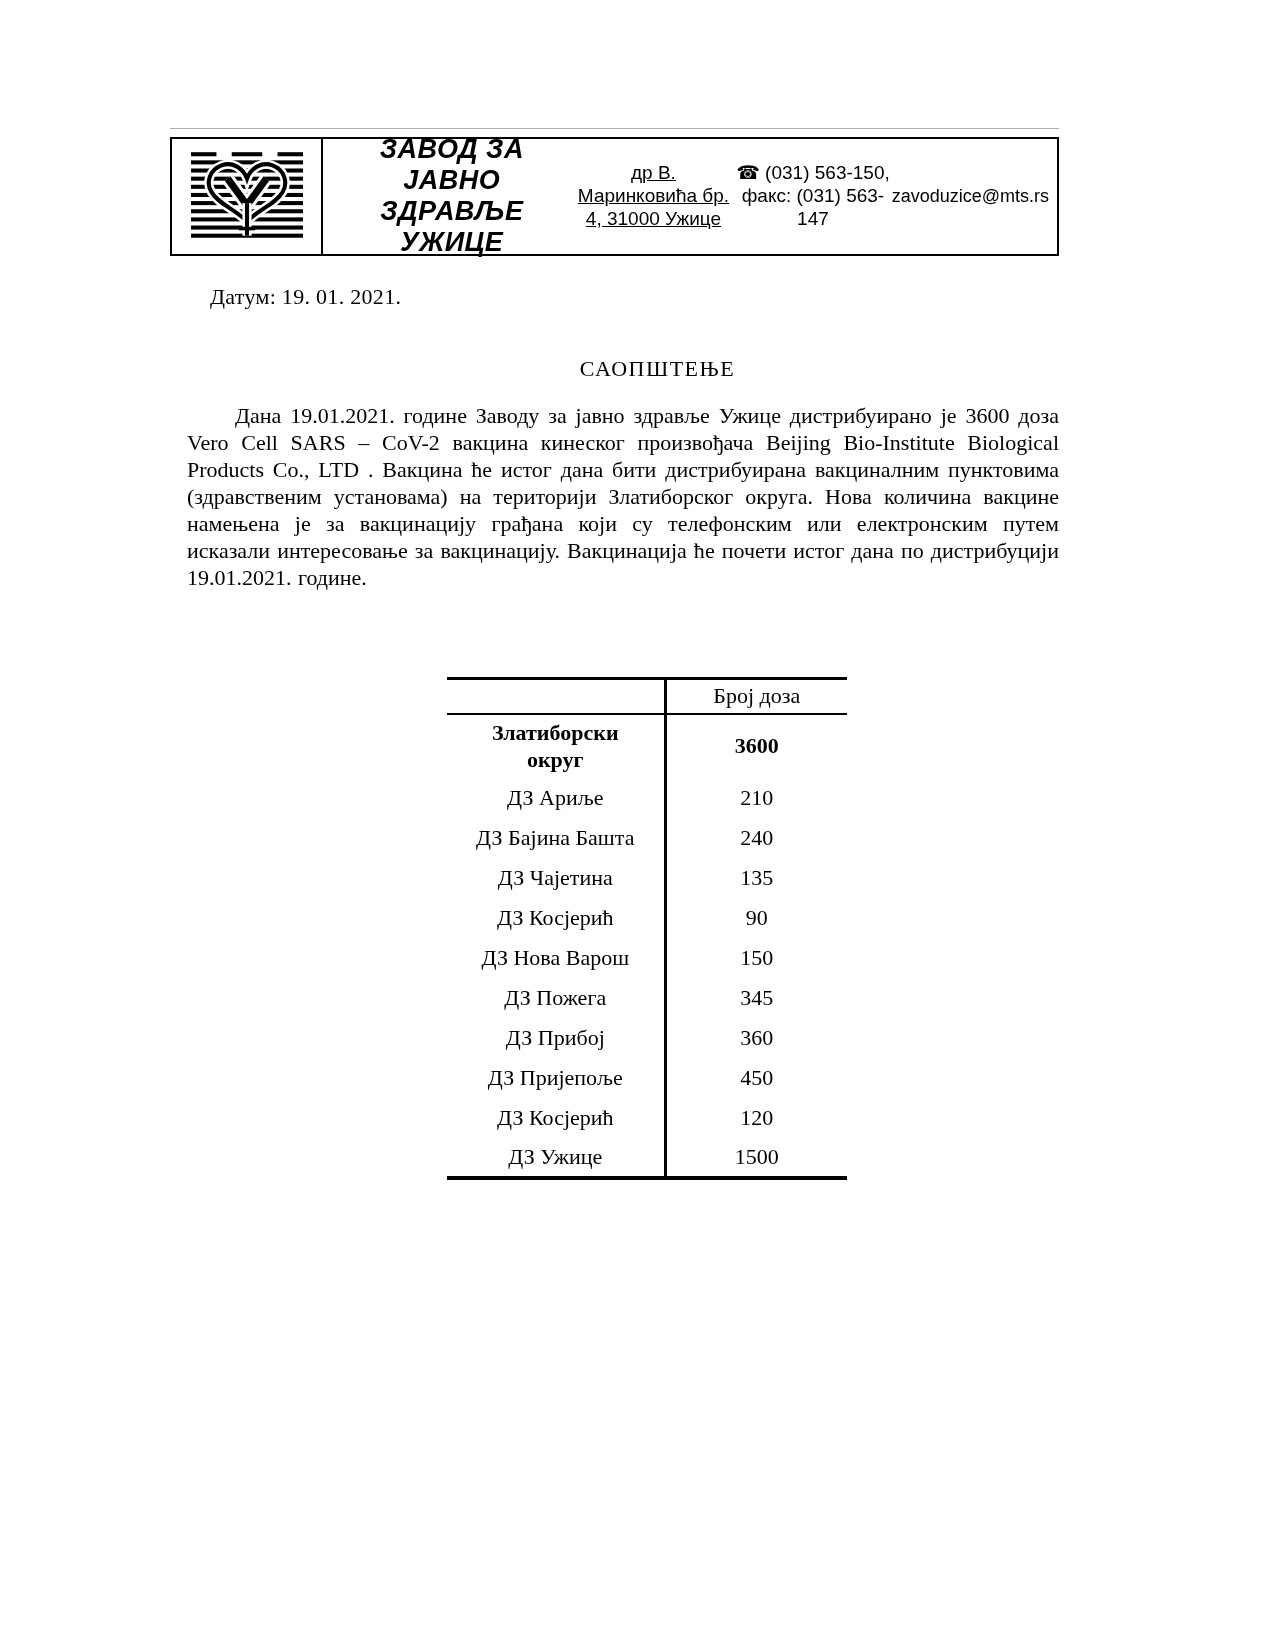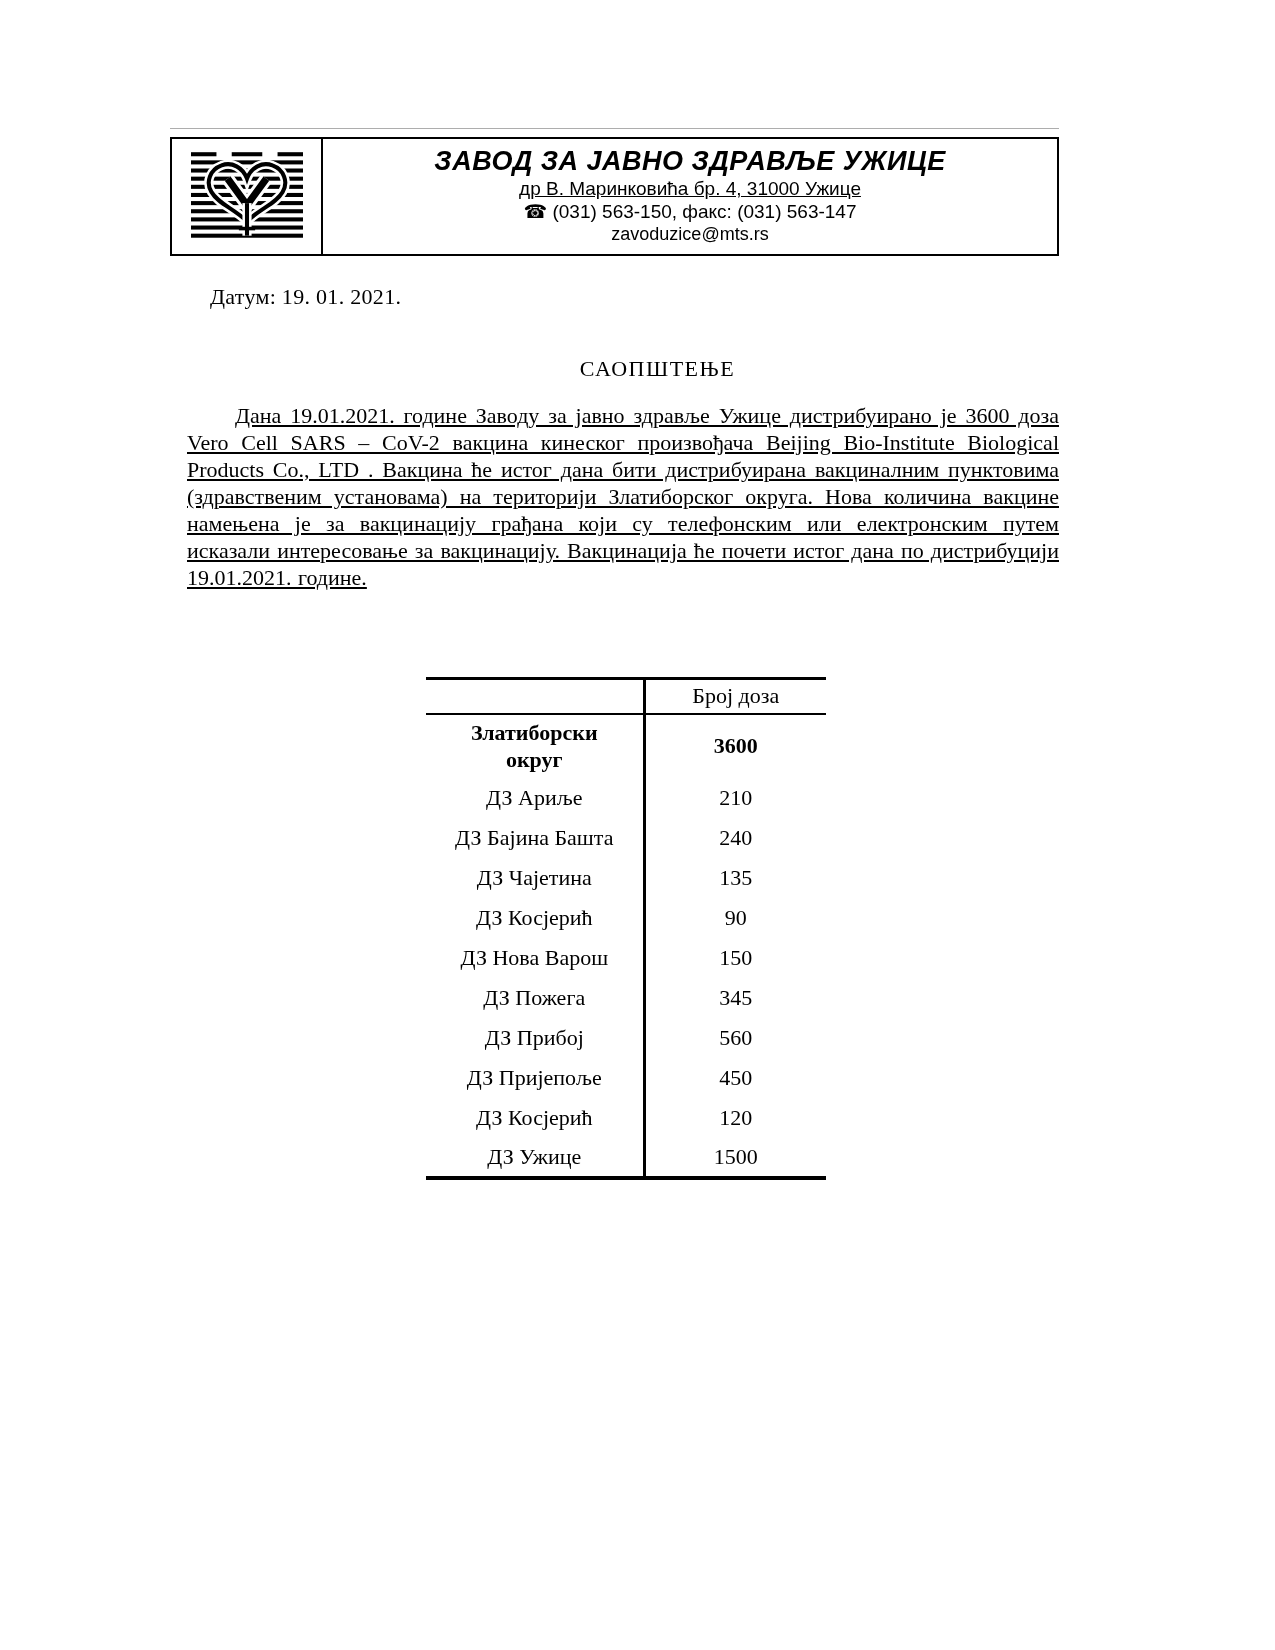--- a/index.html
+++ b/index.html
@@ -36,21 +36,20 @@
     width: 151px;
     border-right: 2px solid #000;
     display: flex;
     align-items: center;
     justify-content: center;
   }
   .logo-cell svg { display: block; }
   .info-cell {
     flex: 1;
     display: flex;
-    flex-direction: column;
     justify-content: center;
     align-items: center;
     text-align: center;
     font-family: "Liberation Sans", "DejaVu Sans", sans-serif;
     padding: 4px 8px 6px 8px;
   }
   .org-name {
     font-size: 27px;
     line-height: 31px;
     font-weight: bold;
@@ -84,27 +83,26 @@
   .body-paragraph {
     position: absolute;
     left: 187px;
     top: 402px;
     width: 872px;
     font-size: 22px;
     line-height: 27px;
     text-align: justify;
     text-indent: 48px;
     word-spacing: 1px;
-    text-decoration: underline;
   }
 
   
   .doses-table {
     position: absolute;
-    left: 426px;
+    left: 447px;
     top: 677px;
     width: 400px;
     border-collapse: collapse;
     border-top: 3px solid #000;
     border-bottom: 4px solid #000;
     font-size: 22px;
   }
   .doses-table th, .doses-table td {
     text-align: center;
     vertical-align: middle;
@@ -212,21 +210,21 @@
       <tr>
         <td>ДЗ Нова Варош</td>
         <td>150</td>
       </tr>
       <tr>
         <td>ДЗ Пожега</td>
         <td>345</td>
       </tr>
       <tr>
         <td>ДЗ Прибој</td>
-        <td>560</td>
+        <td>360</td>
       </tr>
       <tr>
         <td>ДЗ Пријепоље</td>
         <td>450</td>
       </tr>
       <tr>
         <td>ДЗ Косјерић</td>
         <td>120</td>
       </tr>
       <tr>

